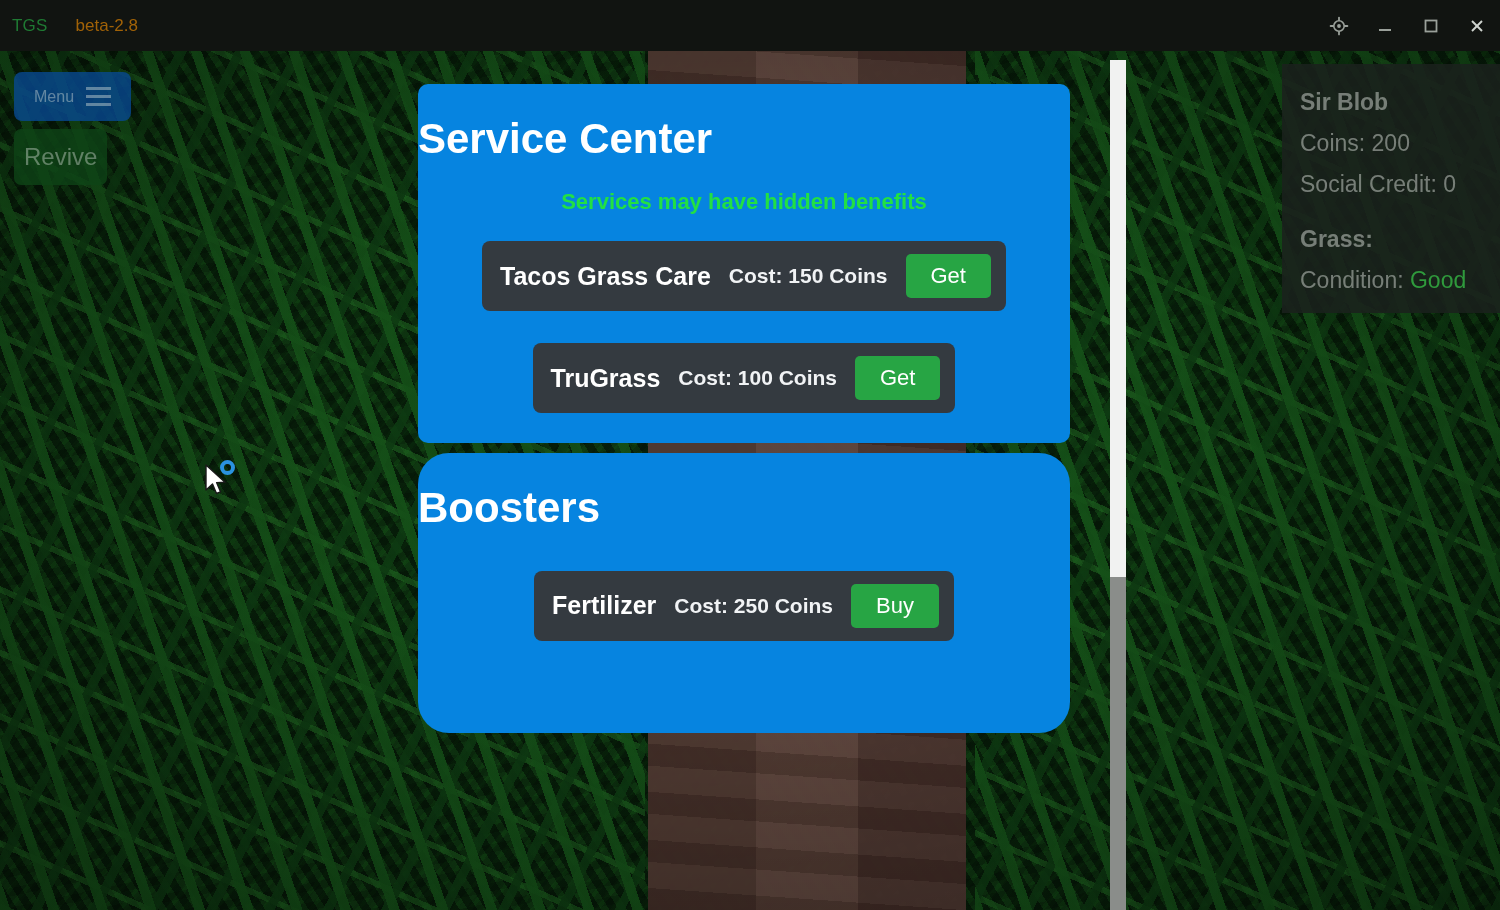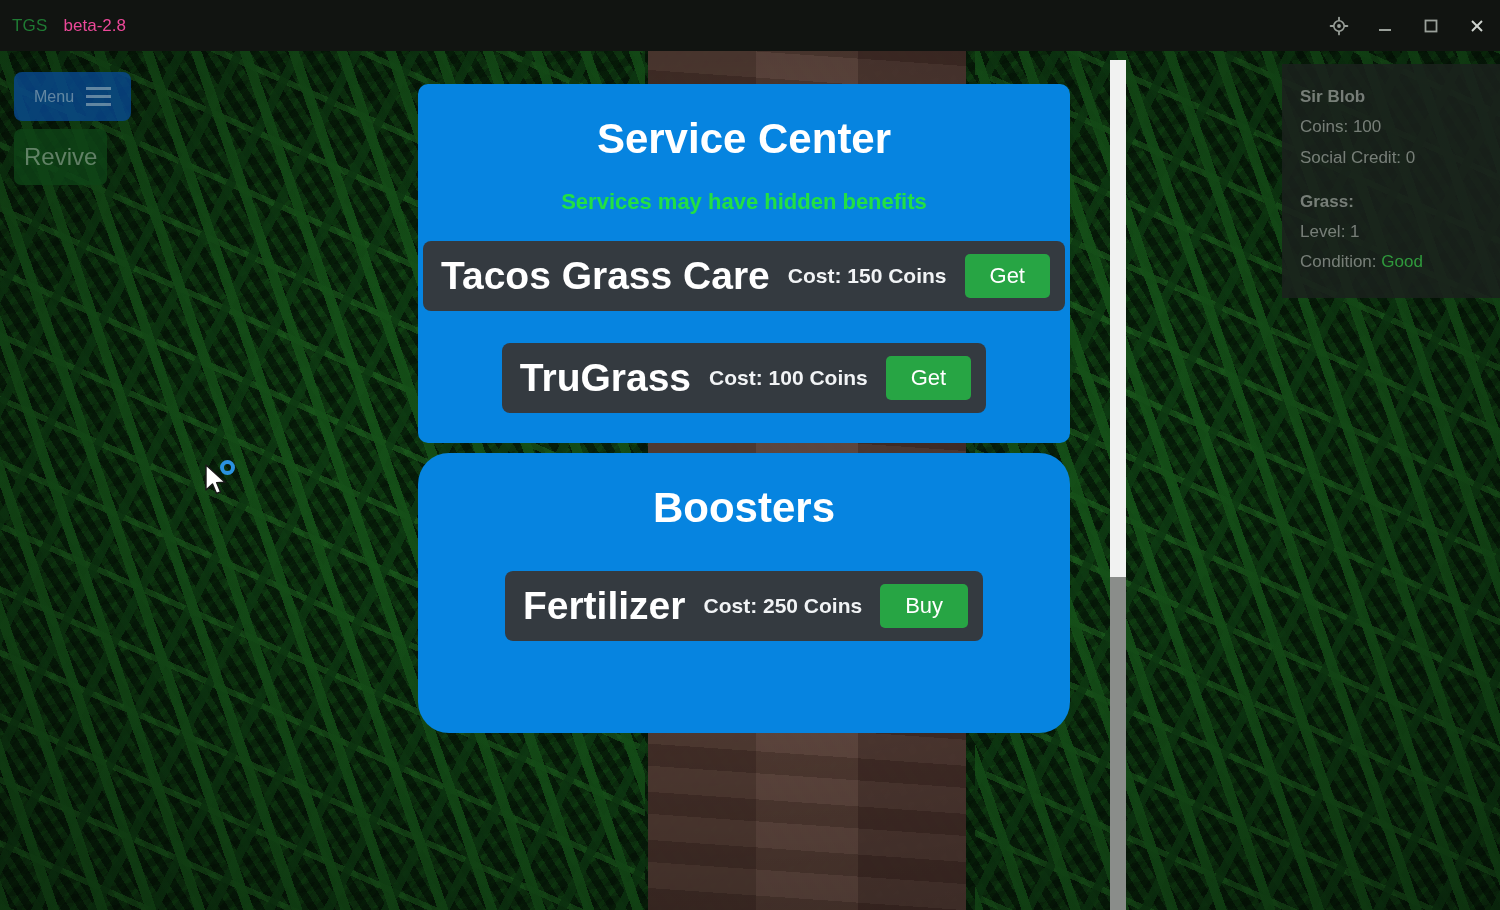--- a/index.html
+++ b/index.html
@@ -13,21 +13,21 @@
   
   #titlebar{
     position:absolute; left:0; top:0; width:1500px; height:51px;
     background:#111411; display:flex; align-items:center; z-index:50;
   }
   #title-logo{
     color:#1f7a33; font-size:17px; font-weight:400; margin-left:12px;
     letter-spacing:.2px;
   }
   #title-version{
-    color:#ec4899; font-size:17px; margin-left:16px;
+    color:#a16207; font-size:17px; margin-left:28px;
   }
   #winctl{ margin-left:auto; display:flex; align-items:center; height:38px; }
   .winbtn{
     width:46px; height:38px; display:flex; align-items:center; justify-content:center;
     color:#9aa09a;
   }
   .winbtn svg{ display:block; }
 
   
   #stage{
@@ -96,34 +96,34 @@
   
   #panel-col{
     position:absolute; left:418px; top:46px; width:652px; z-index:15;
   }
   .panel{
     background:#0684e0; border-radius:10px; width:652px;
     padding:28px 0 30px 0;
   }
   .panel + .panel{ margin-top:10px; }
   .panel-title{
-    text-align:center; color:#ffffff; font-size:42px; font-weight:bold;
+    text-align:left; color:#ffffff; font-size:42px; font-weight:bold;
     line-height:1.08; padding:4px 0 0 0;
   }
   .panel-subtitle{
     text-align:center; color:#22e043; font-size:22px; font-weight:bold;
     margin-top:28px;
   }
   .items{ margin-top:26px; display:flex; flex-direction:column; align-items:center; gap:32px; }
   .item-row{
     display:inline-flex; align-items:center; gap:18px;
     background:#343a40; border-radius:8px;
     padding:13px 15px 13px 18px;
   }
-  .item-name{ color:#ffffff; font-size:39px; font-weight:bold; white-space:nowrap; }
+  .item-name{ color:#ffffff; font-size:25px; font-weight:bold; white-space:nowrap; }
   .item-cost{ color:#f1f3f5; font-size:21px; font-weight:bold; white-space:nowrap; }
   .item-action{
     background:#27a544; color:#ffffff; border:none; border-radius:5px;
     font-size:22px; font-family:"Liberation Sans", sans-serif;
     padding:9px 25px; cursor:pointer; white-space:nowrap;
   }
   #boosters-panel{ padding-bottom:92px;border-radius:31px; }
   #boosters-panel .items{ margin-top:40px; }
 
   
@@ -132,23 +132,23 @@
   }
   #scroll-track{ position:absolute; inset:0; background:#8a8d8a; }
   #scroll-thumb{
     position:absolute; left:0; top:0; width:16px; height:517px; background:#f1f2f1;
   }
 
   
   #stats-panel{
     position:absolute; right:0; top:26px; width:218px;
     background:rgba(26,33,28,.88);
-    padding:18px 18px 20px 18px; z-index:18;
+    padding:18px 18px 12px 18px; z-index:18;
     color:rgba(205,211,205,.52);
-    font-size:17px; line-height:1.78;
+    font-size:23px; line-height:1.78;
   }
   #stats-panel .bold{ font-weight:bold; }
   #stats-panel .spacer{ height:14px; }
   #stats-condition-value{ color:#2f9a3c; }
 
   
   #cursor{ position:absolute; left:204px; top:418px; width:46px; height:46px; z-index:40; pointer-events:none; }
   #busy-ring{
     position:absolute; left:16px; top:4px; width:15px; height:15px;
     border:4px solid #2a92e0; border-radius:50%;
@@ -249,25 +249,24 @@
 
   </div>
 
   <div id="scrollbar">
     <div id="scroll-track"></div>
     <div id="scroll-thumb"></div>
   </div>
 
   <aside id="stats-panel">
     <div class="bold">Sir Blob</div>
-    <div>Coins: 100</div>
+    <div>Coins: 200</div>
     <div>Social Credit: 0</div>
     <div class="spacer"></div>
     <div class="bold">Grass:</div>
-    <div>Level: 1</div>
     <div>
       <span>Condition:</span>
       <span id="stats-condition-value">Good</span>
     </div>
   </aside>
 
   <div id="cursor">
     <div id="busy-ring"></div>
     <svg width="26" height="34" viewBox="0 0 26 34" style="position:absolute;left:0;top:8px;">
       <path d="M2 1 L2 26 L8.5 20 L12.5 29.5 L16.5 27.8 L12.6 18.6 L21 18.2 Z" fill="#ffffff" stroke="#1a1a1a" stroke-width="1.4" stroke-linejoin="round"></path>

